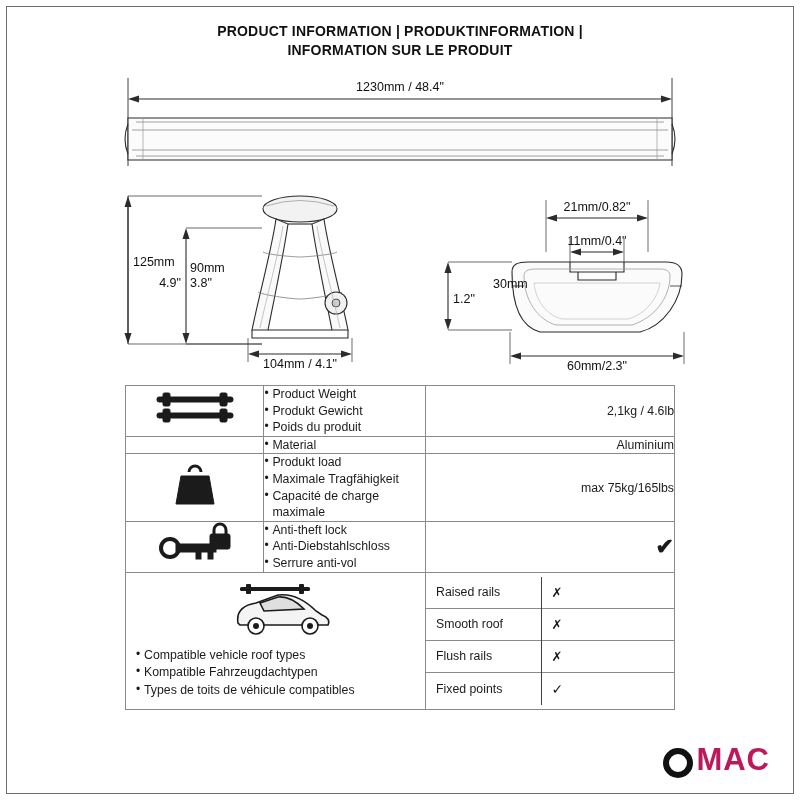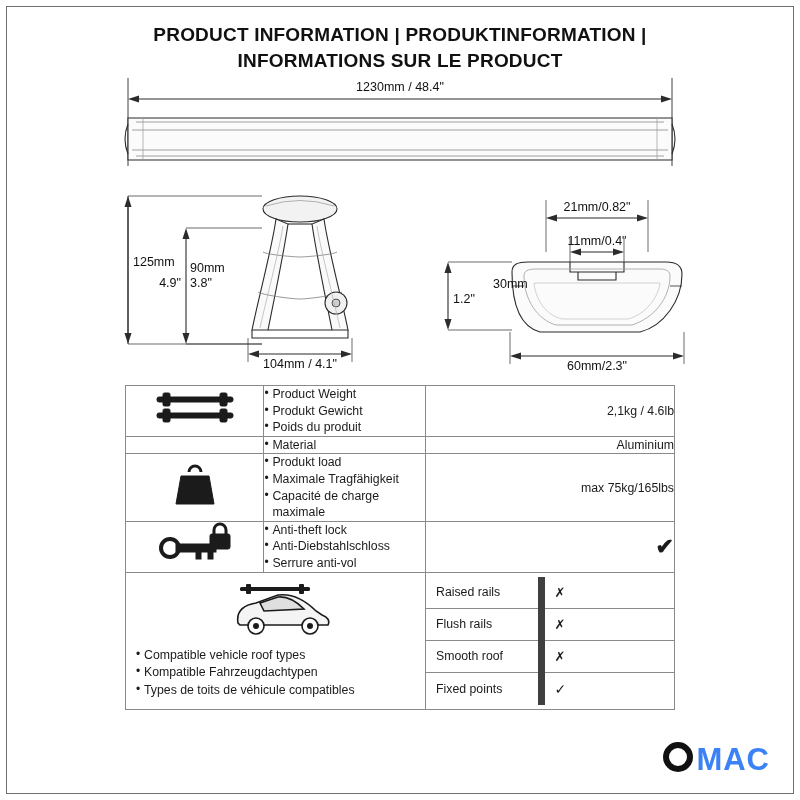--- a/index.html
+++ b/index.html
@@ -23,21 +23,21 @@
     width: 788px; height: 788px;
     border: 1px solid #6f6f6f;
   }
 
   
   .title {
     position: absolute;
     left: 60px; top: 22px;
     width: 680px;
     text-align: center;
-    font-size: 19px;
+    font-size: 14px;
     font-weight: bold;
     letter-spacing: .2px;
     line-height: 1.35;
     color: #111;
   }
   .title .ln2 { display:block; }
 
   
   .lbl {
     position: absolute;
@@ -69,55 +69,55 @@
   .val-cell { padding: 6px 8px; text-align: right; }
   .ul { margin:0; padding:0; list-style:none; }
   .ul li { position: relative; padding-left: 8px; }
   .ul li:before {
     content: "•";
     position: absolute; left: 0; top: -1px;
     font-size: 12px;
   }
   .sub-table { width:100%; border-collapse: collapse; }
   .sub-table td { border: 0; }
-  .sub-table tr td:first-child { border-right: 7px solid #404040; width: 115px; padding: 8px 10px; }
+  .sub-table tr td:first-child { border-right: 1px solid #404040; width: 115px; padding: 8px 10px; }
   .sub-table tr td:last-child { padding: 8px 10px; }
   .sub-table tr + tr td { border-top: 1px solid #8a8a8a; }
   .mark-yes { font-size: 14px; }
   .mark-no { font-size: 13px; }
   .big-check { font-size: 22px; font-weight: bold; line-height: 1; }
 
   
   .logo {
     position: absolute;
     right: 30px; bottom: 22px;
     font-size: 31px;
     font-weight: bold;
     letter-spacing: 1px;
-    color: #3b82f6;
+    color: #be185d;
     display: flex;
-    align-items: flex-start;
+    align-items: flex-end;
   }
   .logo .o-ring {
     display:inline-block;
     width: 30px; height: 30px;
     border: 6px solid #111;
     border-radius: 50%;
     margin-right: 3px;
   }
 </style>
 </head>
 <body>
 
 <div class="page">
   <div class="frame"></div>
 
   <div class="title">
     <span>PRODUCT INFORMATION | PRODUKTINFORMATION |</span>
-    <span class="ln2">INFORMATIONS SUR LE PRODUCT</span>
+    <span class="ln2">INFORMATION SUR LE PRODUIT</span>
   </div>
 
   <svg class="draw" viewBox="0 0 800 800">
     <g stroke="#2b2b2b" fill="none" stroke-width="1.1">
 
       <line x1="128" y1="78" x2="128" y2="166" stroke-width="0.9"></line>
       <line x1="672" y1="78" x2="672" y2="166" stroke-width="0.9"></line>
       <line x1="131" y1="99" x2="669" y2="99"></line>
       <polygon points="128,99 139,95.5 139,102.5" fill="#2b2b2b" stroke="none"></polygon>
       <polygon points="672,99 661,95.5 661,102.5" fill="#2b2b2b" stroke="none"></polygon>
@@ -332,25 +332,25 @@
         </ul>
       </td>
       <td style="padding:0;">
         <table class="sub-table">
           <tbody>
                 <tr>
             <td>Raised rails</td>
             <td class="mark-no">✗</td>
           </tr>
           <tr>
-            <td>Flush rails</td>
+            <td>Smooth roof</td>
             <td class="mark-no">✗</td>
           </tr>
           <tr>
-            <td>Smooth roof</td>
+            <td>Flush rails</td>
             <td class="mark-no">✗</td>
           </tr>
           <tr>
             <td>Fixed points</td>
             <td class="mark-yes">✓</td>
           </tr>
         </tbody>
             </table>
       </td>
     </tr>

